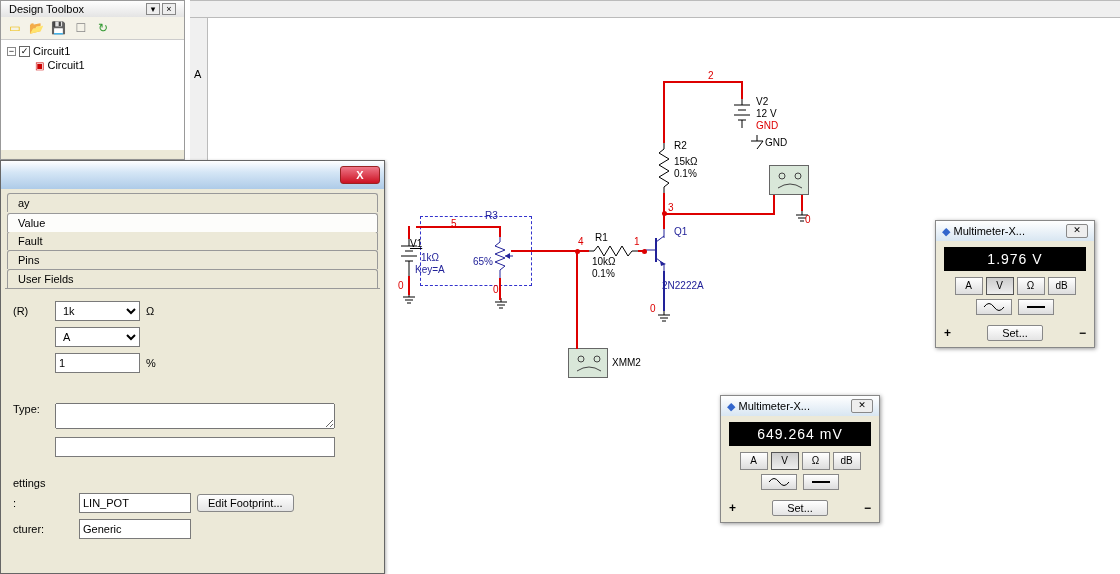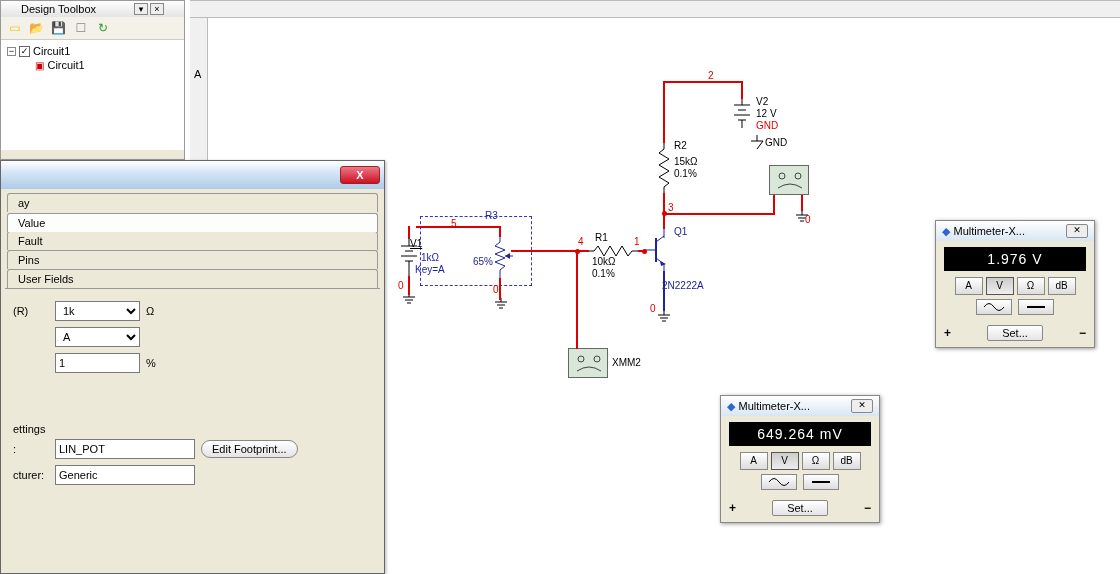--- a/index.html
+++ b/index.html
@@ -1,19 +1,19 @@
 <!DOCTYPE html>
 <html><head>
 <meta charset="utf-8">
 <style>
 * { box-sizing: border-box; margin: 0; padding: 0; font-family: "Segoe UI", Tahoma, sans-serif; font-size: 11px; }
 body { width: 1120px; height: 574px; background: #fff; position: relative; overflow: hidden; }
 
 .toolbox { position: absolute; left: 0; top: 0; width: 185px; height: 160px; background: #ece9d8; border: 1px solid #999; }
-.toolbox-title { background: linear-gradient(#fefefe,#e4e4e4); padding: 2px 20px; font-size: 11px; display: flex; justify-content: space-between; align-items: flex-end; }
+.toolbox-title { background: linear-gradient(#fefefe,#e4e4e4); padding: 2px 8px; font-size: 11px; display: flex; justify-content: space-between; align-items: flex-end; }
 .toolbox-title .tbtns { display:flex; gap:2px; }
 .toolbox-title .tbtns span { border:1px solid #888; width:14px; height:12px; text-align:center; font-size:9px; line-height:10px; background:#eee; cursor:pointer;}
 .toolbox-icons { padding:3px 6px; display:flex; gap:6px; background:#f4f2e8; border-bottom:1px solid #ccc;}
 .toolbox-icons span { width:16px; height:16px; display:inline-flex; align-items:center; justify-content:center; font-size:12px; cursor:pointer;}
 .tree { padding: 4px 6px; background:#fff; height:110px; }
 .tree-row { display:flex; align-items:center; gap:3px; padding:1px 0;}
 .tree-row.sub { padding-left:28px;}
 .expander { width:9px; height:9px; border:1px solid #888; text-align:center; line-height:7px; font-size:9px; cursor:pointer;}
 .chk { width:11px; height:11px; border:1px solid #666; background:#fff; display:inline-flex; align-items:center; justify-content:center; font-size:9px;}
 .redico { color:#c00; font-size:10px;}
@@ -32,22 +32,22 @@
 .tab { padding:3px 10px; border:1px solid #999; border-bottom:none; background:#ece9d8; border-radius:3px 3px 0 0; cursor:pointer;}
 .tab.active { background:#fdfdfb; position:relative; top:1px;}
 .tab-body { border-top:1px solid #999; margin:0 4px; padding:12px 8px; background:#ece9d8;}
 .frow { display:flex; align-items:center; gap:6px; margin-bottom:6px;}
 .frow label { width:40px; text-align:left;}
 input.txt, select.sel { border:1px solid #7a7a7a; background:#fff; height:20px; padding:0 3px; font-size:11px;}
 select.sel { width:85px;}
 .unit { font-size:11px;}
 .sec-label { margin:20px 0 4px 0;}
 .foot-row { display:flex; align-items:center; gap:6px; margin-bottom:6px;}
-.foot-row input { width:140px;}
-.btn { border:1px solid #888; background:linear-gradient(#fff,#e4e4e4); padding:2px 10px; border-radius:9px; cursor:pointer;}
+.foot-row input { width:112px;margin-left:24px;}
+.btn { border:1px solid #888; background:linear-gradient(#fff,#e4e4e4); padding:2px 10px; border-radius:3px; cursor:pointer;}
 
 .mm { position:absolute; width:160px; background:#ece9d8; border:1px solid #888; box-shadow:1px 1px 4px rgba(0,0,0,.4); padding-bottom:6px;}
 .mm-title { display:flex; align-items:center; justify-content:space-between; padding:3px 6px; background:linear-gradient(#fff,#d8e6f2); height:20px;}
 .mm-title .wbtn { width:22px; height:14px; border:1px solid #888; border-radius:2px; font-size:9px; text-align:center; cursor:pointer; background:#eee;}
 .mm-display { margin:6px 8px; background:#000; color:#fff; text-align:center; padding:4px 0; font-family:Arial; font-size:14px; letter-spacing:1px;}
 .mm-btns { display:flex; justify-content:center; gap:3px; margin:4px 8px;}
 .mm-btns .mbtn { width:28px; height:18px; border:1px solid #888; background:linear-gradient(#fff,#ddd); text-align:center; font-size:10px; line-height:16px; cursor:pointer;}
 .mm-btns .mbtn.pressed { background:linear-gradient(#ccc,#eee); border:1px solid #555;}
 .mm-wave { display:flex; justify-content:center; gap:6px; margin:4px 8px;}
 .mm-wave .wb { width:36px; height:16px; border:1px solid #888; background:linear-gradient(#fff,#ddd); display:flex; align-items:center; justify-content:center; cursor:pointer;}
@@ -260,20 +260,27 @@
     <div class="frow">
       <label style="width:36px;"></label>
       <select class="sel"><option>A</option></select>
     </div>
     <div class="frow">
       <label style="width:36px;"></label>
       <input class="txt" style="width: 85px;" value="1">
       <span class="unit">%</span>
     </div>
     <div style="height:24px;"></div>
+    <div class="frow" style="align-items:flex-start;">
+      <label style="width:36px;">Type:</label>
+      <div style="display:flex; flex-direction:column; gap:8px;">
+        <textarea style=""></textarea>
+        <input class="txt" style="width: 280px;">
+      </div>
+    </div>
     <div class="sec-label">ettings</div>
     <div class="foot-row">
       <label style="width:36px;">:</label>
       <input class="txt" value="LIN_POT" style="">
       <button class="btn">Edit Footprint...</button>
     </div>
     <div class="foot-row">
       <label style="width:36px;">cturer:</label>
       <input class="txt" value="Generic" style="">
     </div>

